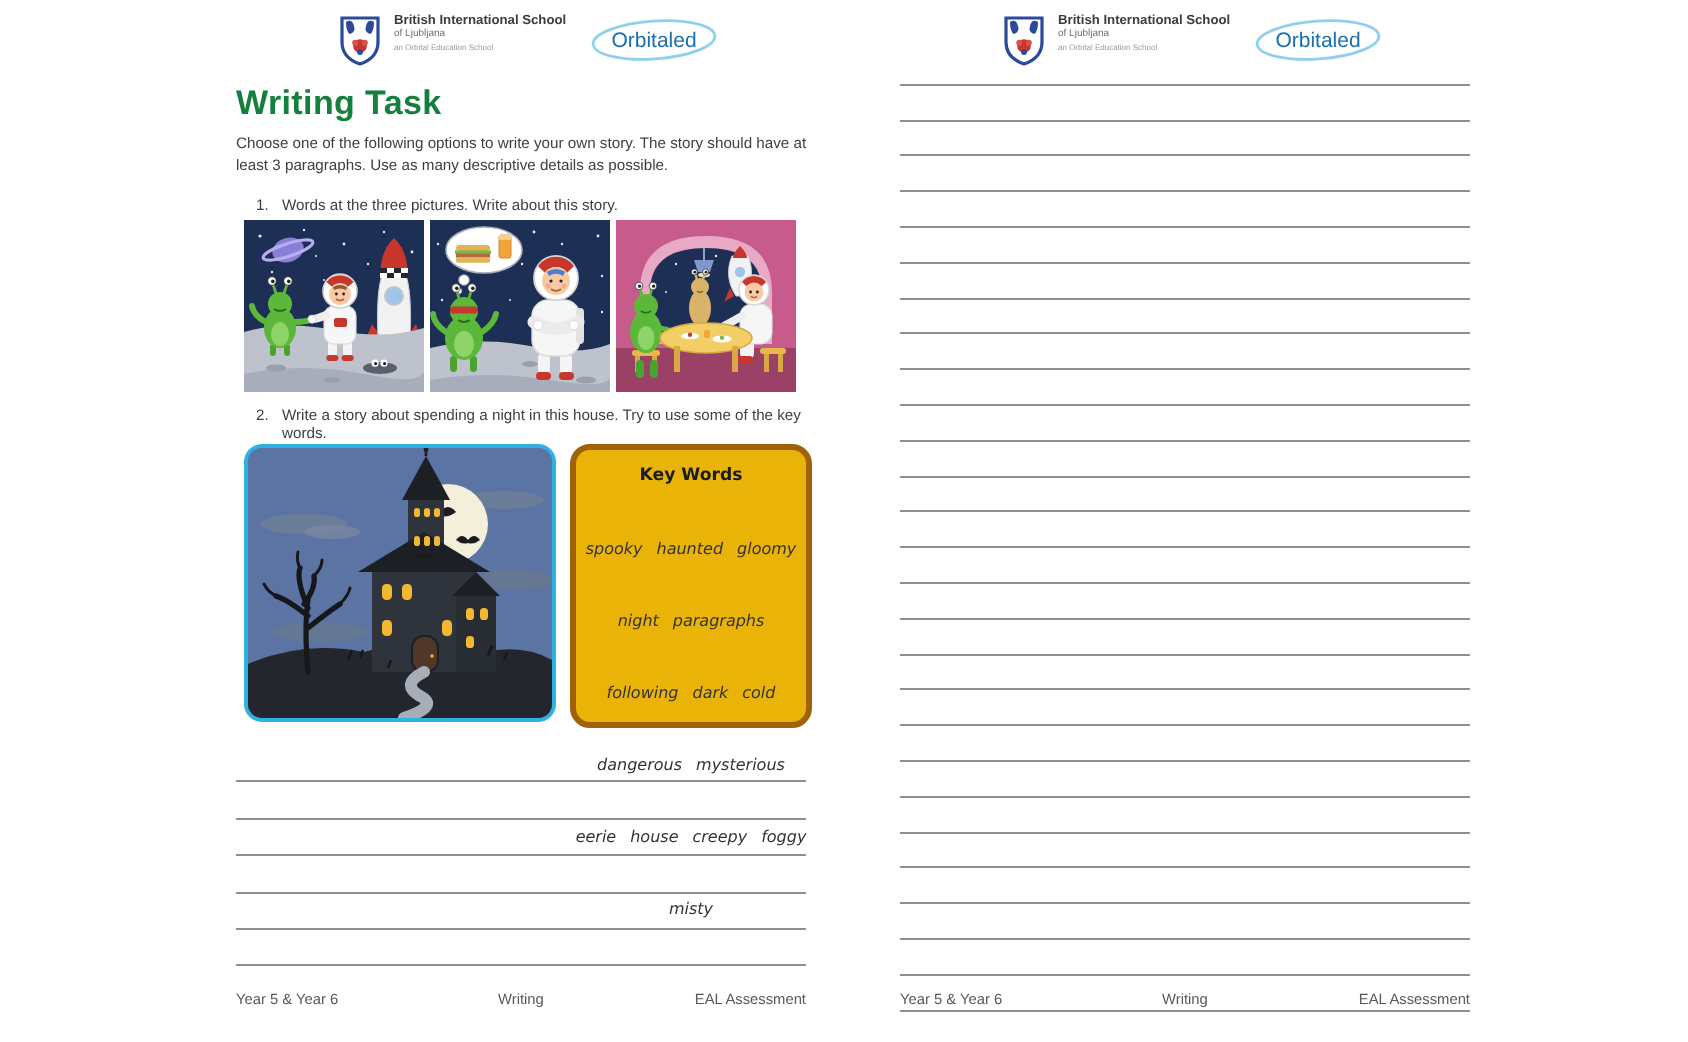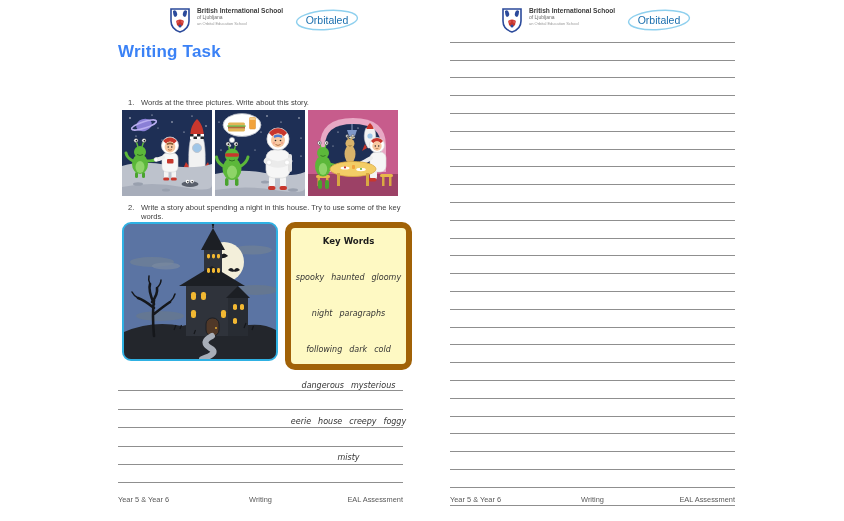--- a/index.html
+++ b/index.html
@@ -8,33 +8,33 @@
   .abs{position:absolute;}
 
   
   .school-header{display:flex;align-items:flex-start;gap:5px;}
   .school-text{line-height:1.1;}
   .school-name{font-size:6.6px;font-weight:bold;color:#3c3c3c;}
   .school-sub{font-size:5px;color:#6f6f6f;margin-top:1px;}
   .school-tag{font-size:4px;color:#9a9a9a;margin-top:1.5px;}
 
   
-  .doc-title{font-size:17px;font-weight:600;color:#3b82f6;letter-spacing:.2px;}
+  .doc-title{font-size:17px;font-weight:600;color:#15803d;letter-spacing:.2px;}
   .intro{font-size:7.6px;line-height:1.4;width:289px;}
   .list-item{display:flex;font-size:7.6px;}
   .list-num{width:13px;flex:none;}
 
   
   .pics{display:flex;gap:3px;}
   .pic{width:90px;height:86px;flex:none;overflow:hidden;}
   .pic svg{display:block;}
 
   
   .house-box{width:152px;height:135px;border:2px solid #2fb1e3;border-radius:9px;overflow:hidden;background:#5b74a3;}
-  .kw-box{width:115px;height:136px;border:6px solid #a16207;border-radius:10px;background:#fef9c3;}
+  .kw-box{width:115px;height:136px;border:3px solid #a16207;border-radius:10px;background:#eab308;}
   .kw-title{font-family:"DejaVu Sans",sans-serif;font-weight:bold;font-size:8.6px;color:#1c1c1c;text-align:center;margin-top:8px;}
   .kw-row{display:flex;justify-content:center;gap:7px;margin-top:27px;
           font-family:"DejaVu Sans",sans-serif;font-style:italic;font-size:8px;color:#333;}
 
   
   .wline{border-bottom:1px solid #8f8f8f;}
   .lines-left .wline{height:17.4px;}
   .lines-right .wline{height:16.8px;}
 
   
@@ -65,20 +65,21 @@
         <div class="school-sub">of Ljubljana</div>
         <div class="school-tag">an Orbital Education School</div>
       </div>
     </div>
     <svg class="abs" style="left:295px;top:9px;" width="64" height="22" viewBox="0 0 64 22">
       <ellipse cx="32" cy="11" rx="30.5" ry="9.5" fill="none" stroke="#8fd0ee" stroke-width="1.4" transform="rotate(-4 32 11)"></ellipse>
       <text x="32" y="14.5" text-anchor="middle" font-size="10.5" fill="#1b6fae" font-family="Liberation Sans, sans-serif">Orbitaled</text>
     </svg>
 
     <div class="abs doc-title" style="left:118px;top:42px;">Writing Task</div>
+    <div class="abs intro" style="left:118px;top:67px;">Choose one of the following options to write your own story. The story should have at least 3 paragraphs. Use as many descriptive details as possible.</div>
 
     <div class="abs list-item" style="left:128px;top:98px;width:270px;">
       <span class="list-num">1.</span>
       <span>Words at the three pictures. Write about this story.</span>
     </div>
 
     <div class="abs pics" style="left:122px;top:110px;">
 
       <div class="pic">
         <svg width="90" height="86" viewBox="0 0 90 86">

